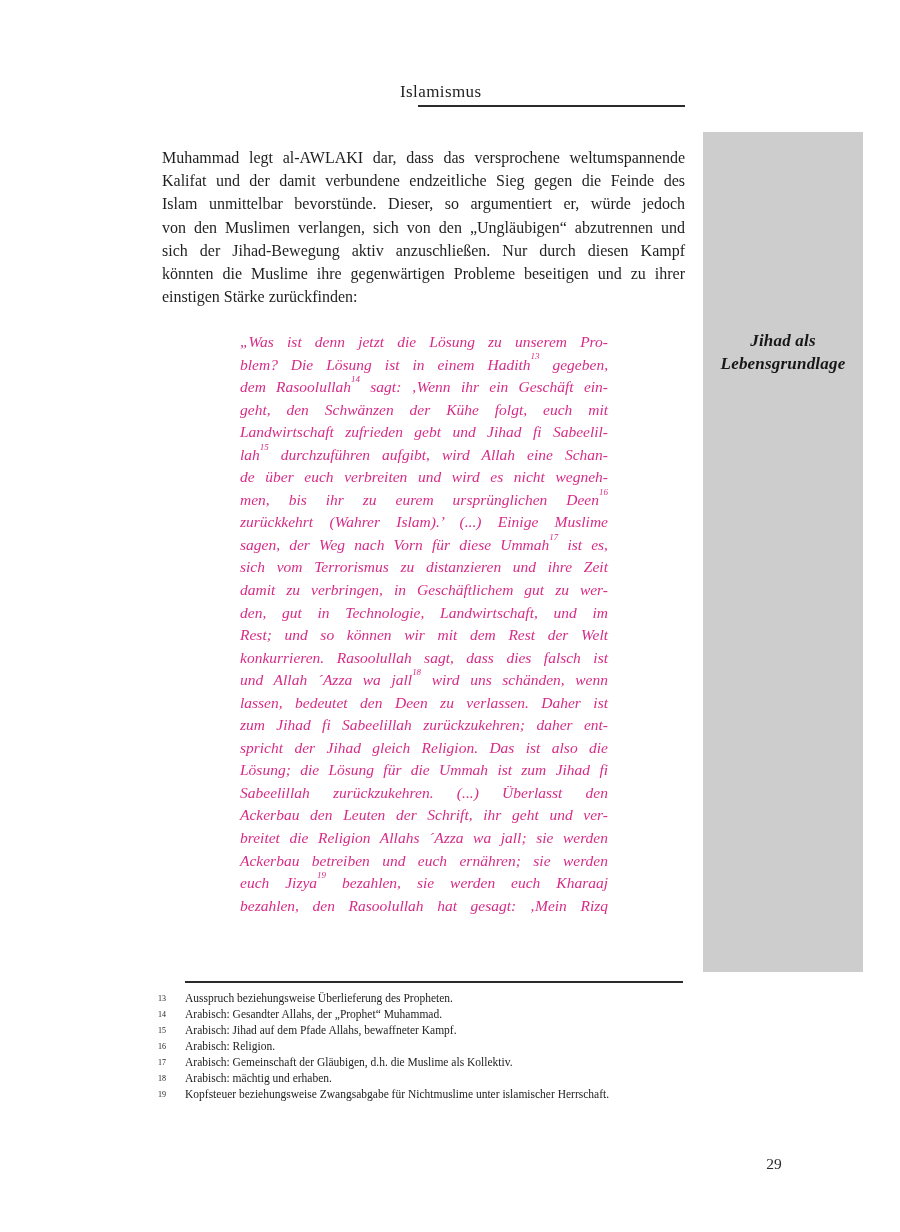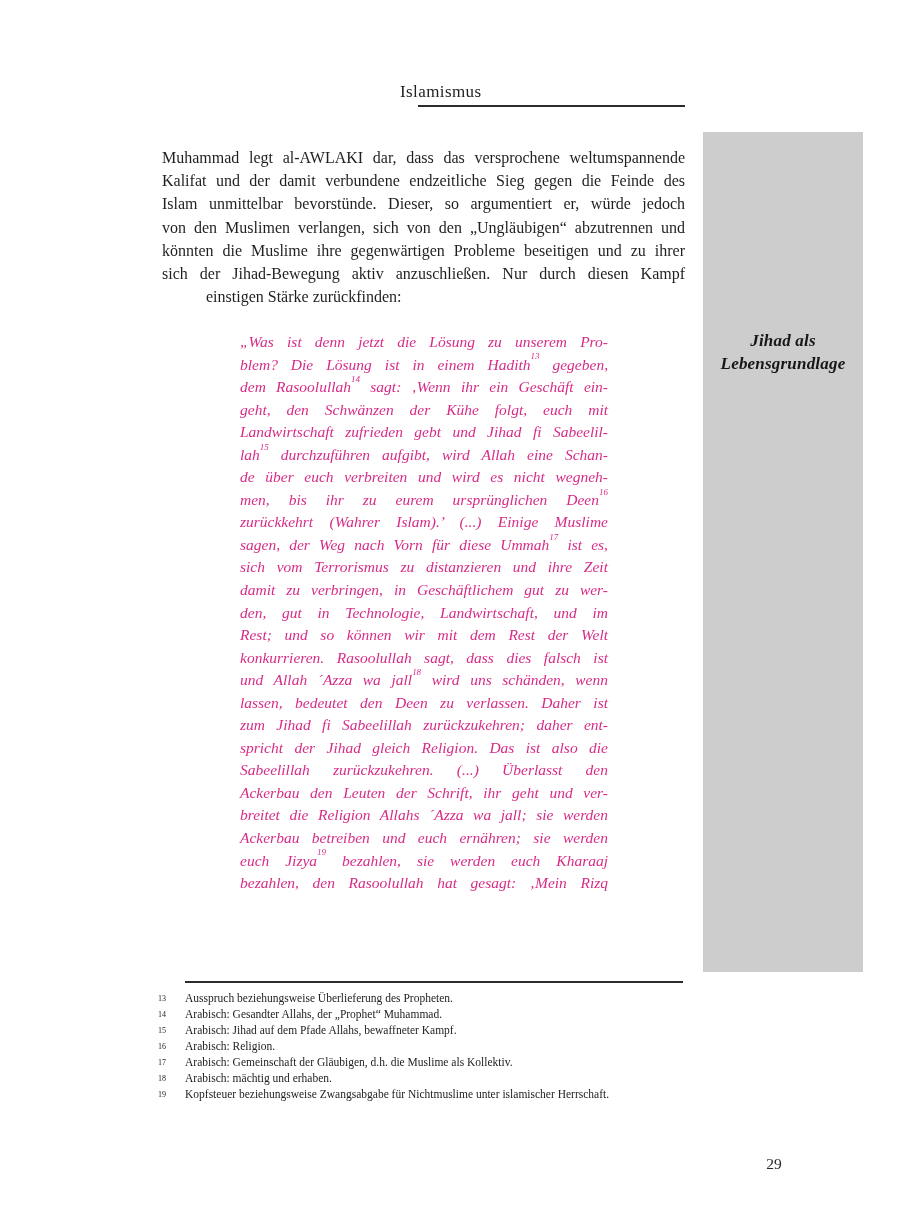--- a/index.html
+++ b/index.html
@@ -72,21 +72,20 @@
     color: var(--ink);
   }
   .body-paragraph .line {
     height: 23.2px;
     text-align: justify;
     text-align-last: justify;
     white-space: normal;
   }
   .body-paragraph .line:last-child {
     text-align-last: left;
-    margin-left: 44px;
   }
   
   .block-quote {
     position: absolute;
     left: 240px;
     top: 331px;
     width: 368px;
     font-size: 15.5px;
     line-height: 22.55px;
     font-style: italic;
@@ -157,22 +156,22 @@
       <div>Jihad als</div>
       <div>Lebensgrundlage</div>
     </div>
   </div>
 
   <div class="body-paragraph">
       <div class="line">Muhammad legt al-AWLAKI dar, dass das versprochene weltumspannende</div>
       <div class="line">Kalifat und der damit verbundene endzeitliche Sieg gegen die Feinde des</div>
       <div class="line">Islam unmittelbar bevorstünde. Dieser, so argumentiert er, würde jedoch</div>
       <div class="line">von den Muslimen verlangen, sich von den „Ungläubigen“ abzutrennen und</div>
+      <div class="line">sich der Jihad-Bewegung aktiv anzuschließen. Nur durch diesen Kampf</div>
       <div class="line">könnten die Muslime ihre gegenwärtigen Probleme beseitigen und zu ihrer</div>
-      <div class="line">sich der Jihad-Bewegung aktiv anzuschließen. Nur durch diesen Kampf</div>
       <div class="line">einstigen Stärke zurückfinden:</div>
     </div>
 
   <div class="block-quote">
       <div class="qline">„Was ist denn jetzt die Lösung zu unserem Pro-</div>
       <div class="qline">blem? Die Lösung ist in einem Hadith<sup class="fn-ref">13</sup> gegeben,</div>
       <div class="qline">dem Rasoolullah<sup class="fn-ref">14</sup> sagt: ‚Wenn ihr ein Geschäft ein-</div>
       <div class="qline">geht, den Schwänzen der Kühe folgt, euch mit</div>
       <div class="qline">Landwirtschaft zufrieden gebt und Jihad fi Sabeelil-</div>
       <div class="qline">lah<sup class="fn-ref">15</sup> durchzuführen aufgibt, wird Allah eine Schan-</div>
@@ -182,20 +181,21 @@
       <div class="qline">sagen, der Weg nach Vorn für diese Ummah<sup class="fn-ref">17</sup> ist es,</div>
       <div class="qline">sich vom Terrorismus zu distanzieren und ihre Zeit</div>
       <div class="qline">damit zu verbringen, in Geschäftlichem gut zu wer-</div>
       <div class="qline">den, gut in Technologie, Landwirtschaft, und im</div>
       <div class="qline">Rest; und so können wir mit dem Rest der Welt</div>
       <div class="qline">konkurrieren. Rasoolullah sagt, dass dies falsch ist</div>
       <div class="qline">und Allah ´Azza wa jall<sup class="fn-ref">18</sup> wird uns schänden, wenn</div>
       <div class="qline">lassen, bedeutet den Deen zu verlassen. Daher ist</div>
       <div class="qline">zum Jihad fi Sabeelillah zurückzukehren; daher ent-</div>
       <div class="qline">spricht der Jihad gleich Religion. Das ist also die</div>
+      <div class="qline">Lösung; die Lösung für die Ummah ist zum Jihad fi</div>
       <div class="qline">Sabeelillah zurückzukehren. (...) Überlasst den</div>
       <div class="qline">Ackerbau den Leuten der Schrift, ihr geht und ver-</div>
       <div class="qline">breitet die Religion Allahs ´Azza wa jall; sie werden</div>
       <div class="qline">Ackerbau betreiben und euch ernähren; sie werden</div>
       <div class="qline">euch Jizya<sup class="fn-ref">19</sup> bezahlen, sie werden euch Kharaaj</div>
       <div class="qline">bezahlen, den Rasoolullah hat gesagt: ‚Mein Rizq</div>
     </div>
 
   <div class="fn-rule"></div>
 

